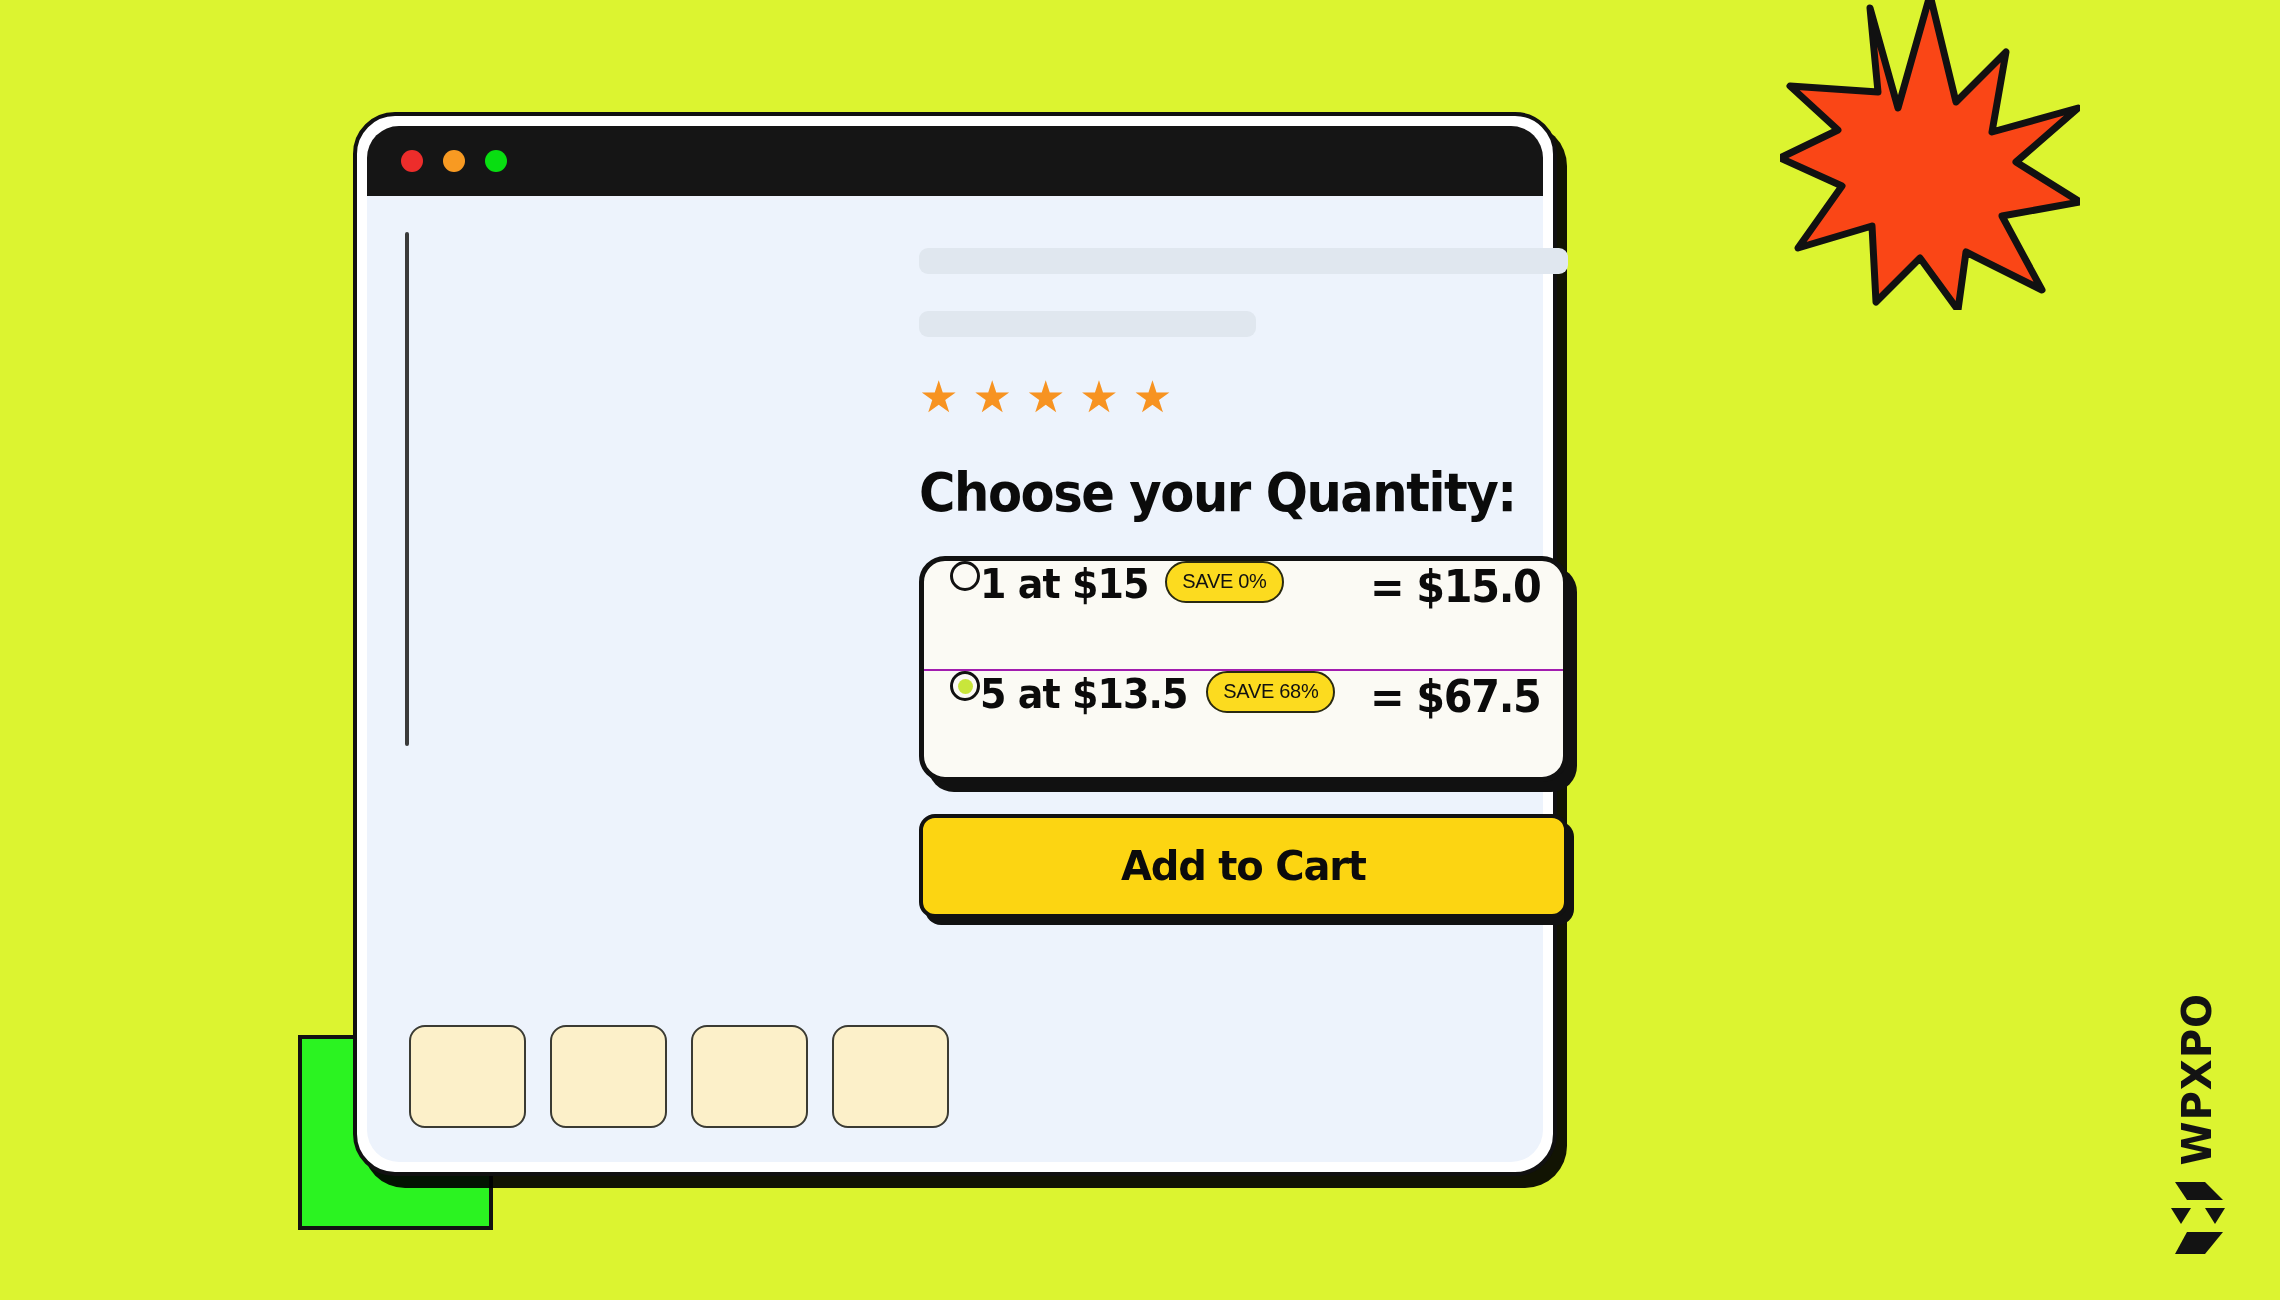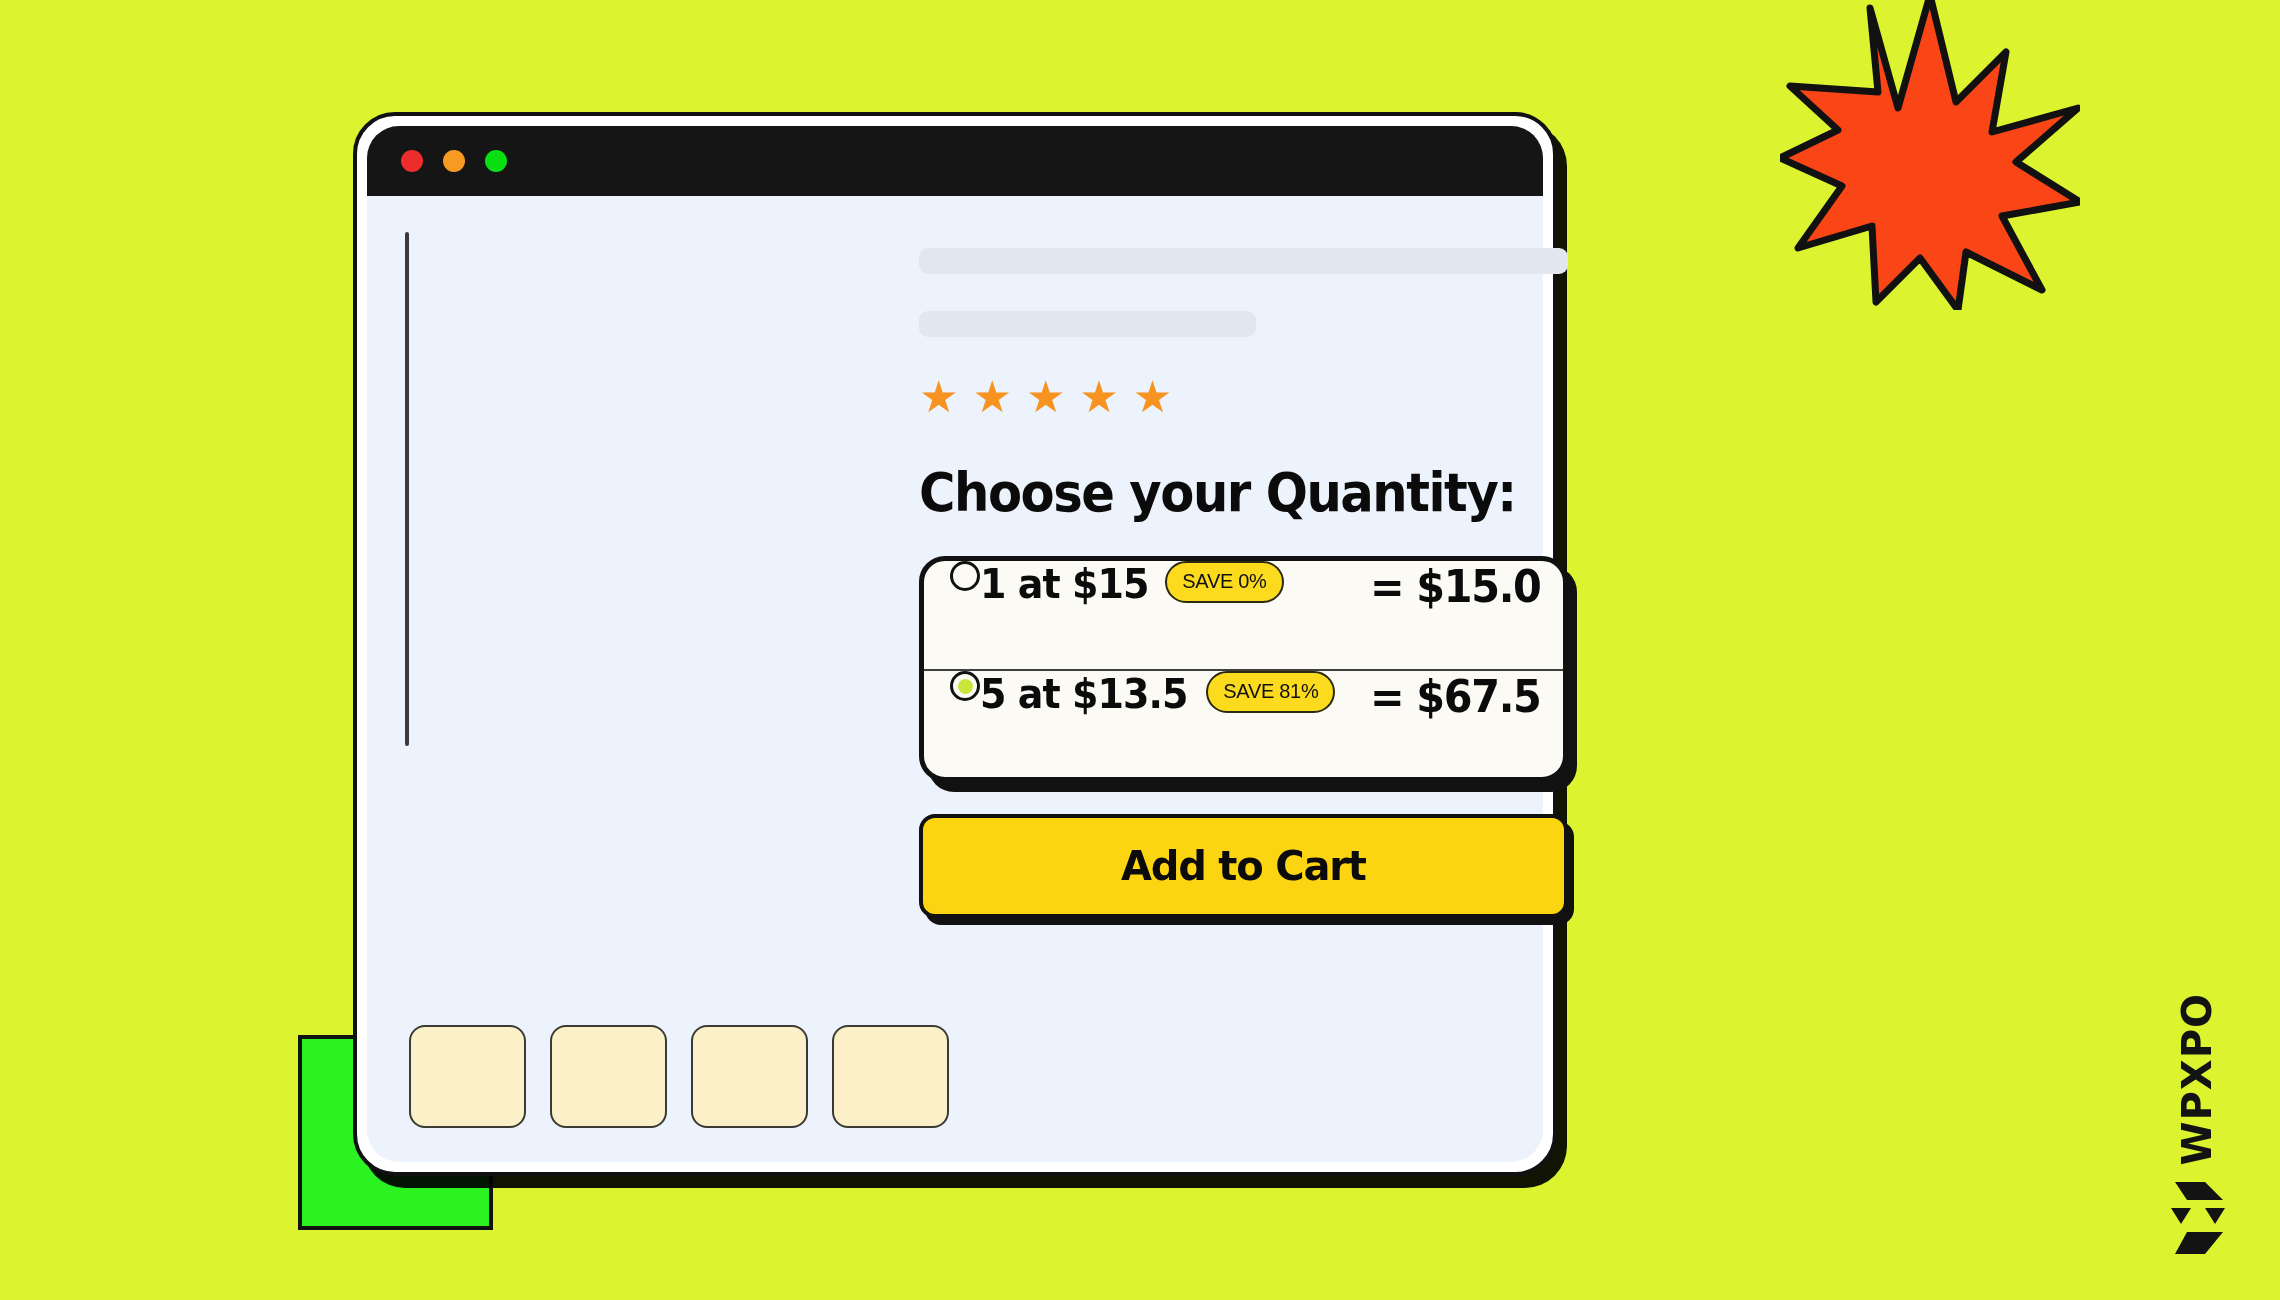--- a/index.html
+++ b/index.html
@@ -203,21 +203,21 @@
     overflow: hidden;
   }
 
   .price-row {
     display: flex;
     align-items: flex-start;
     height: 108px;
     padding: 0 22px 0 26px;
     gap: 0;
   }
-  .price-row + .price-row { border-top: 2px solid #404040; }
+  .price-row + .price-row { border-top: 2px solid #a21caf; }
 
   .radio {
     width: 30px; height: 30px;
     border-radius: 50%;
     border: 3px solid #111111;
     background: #FBFAF4;
     flex: 0 0 auto;
     display: flex;
     align-items: center;
     justify-content: center;
@@ -439,21 +439,21 @@
         <div class="price-row">
           <span class="radio"></span>
           <span class="qty-label">1 at $15</span>
           <span class="save-badge">SAVE 0%</span>
           <span class="total">= $15.0</span>
         </div>
 
         <div class="price-row">
           <span class="radio selected"></span>
           <span class="qty-label">5 at $13.5</span>
-          <span class="save-badge">SAVE 81%</span>
+          <span class="save-badge">SAVE 68%</span>
           <span class="total">= $67.5</span>
         </div>
 
       </div>
 
       <button id="add-to-cart">Add to Cart</button>
     </div>
   </div>
 </div>
 

